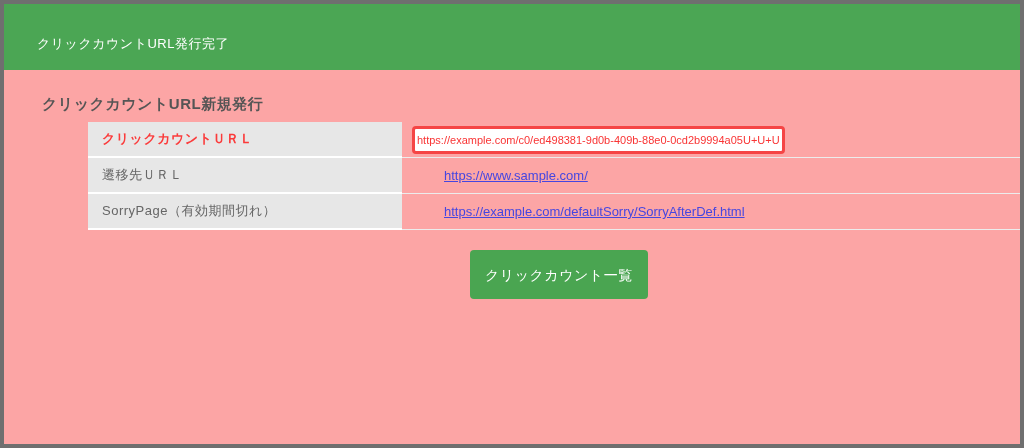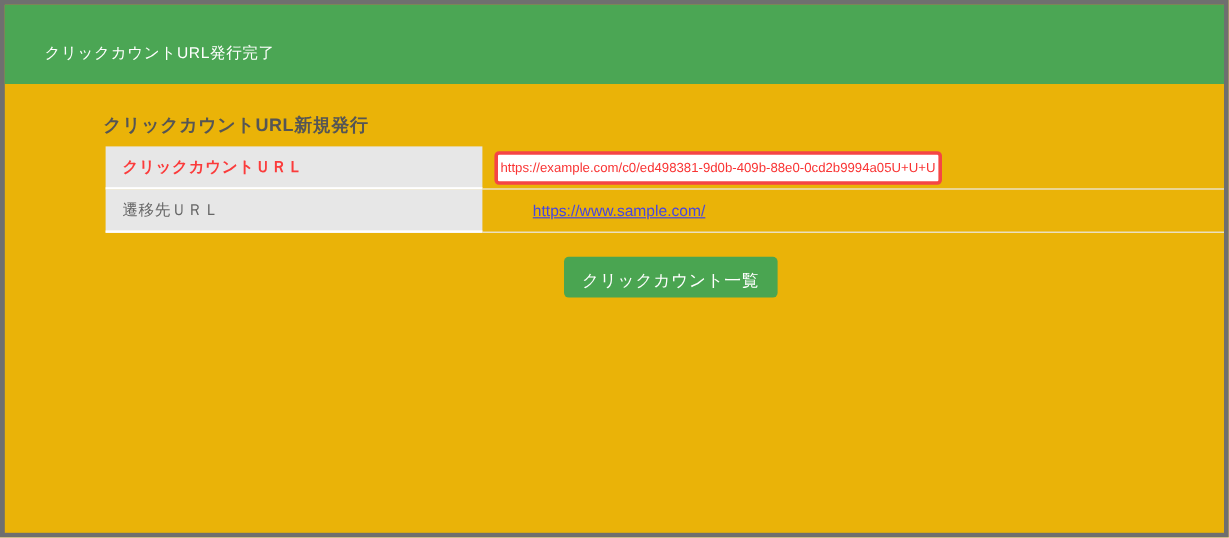--- a/index.html
+++ b/index.html
@@ -4,38 +4,38 @@
 <style>
   * { box-sizing: border-box; margin: 0; padding: 0; }
   html, body { background: #fff; }
   body {
     font-family: "Liberation Sans", "DejaVu Sans", sans-serif;
     width: 1024px; height: 448px; overflow: hidden;
   }
   .window {
     width: 1024px; height: 448px;
     border: 4px solid #6f6f6f;
-    background: #eab308;
+    background: #fca5a5;
     position: relative;
   }
   .header-bar {
     height: 66px;
     background: #4BA654;
     color: #ffffff;
   }
   .header-bar .header-title {
     display: inline-block;
     padding: 33px 0 0 33px;
     font-size: 13px;
     line-height: 1;
     letter-spacing: 0.5px;
   }
   .content { padding: 0; }
   .section-title {
-    margin: 25px 0 0 82px;
+    margin: 25px 0 0 38px;
     font-size: 15px;
     font-weight: bold;
     color: #555555;
     letter-spacing: 0.5px;
   }
   table.detail-table {
     margin: 8px 0 0 84px;
     width: 932px;
     border-collapse: separate;
     border-spacing: 0;
@@ -88,21 +88,21 @@
   }
   .btn-green {
     background: #4AA551;
     color: #ffffff;
     border: none;
     border-radius: 4px;
     font-family: "Liberation Sans", "DejaVu Sans", sans-serif;
     font-size: 14px;
     line-height: 1;
     padding: 12px 15px;
-    height: 34px;
+    height: 49px;
     cursor: pointer;
     letter-spacing: 0.5px;
     white-space: nowrap;
   }
 </style>
 </head>
 <body>
 
 <div class="window">
   <div class="header-bar">
@@ -119,20 +119,26 @@
           <td class="cell-value">
             <span class="url-highlight-box">https://example.com/c0/ed498381-9d0b-409b-88e0-0cd2b9994a05U+U+U</span>
           </td>
         </tr>
         <tr>
           <td class="cell-label">遷移先ＵＲＬ</td>
           <td class="cell-value">
             <a href="#" class="value-link">https://www.sample.com/</a>
           </td>
         </tr>
+        <tr>
+          <td class="cell-label">SorryPage（有効期間切れ）</td>
+          <td class="cell-value">
+            <a href="#" class="value-link">https://example.com/defaultSorry/SorryAfterDef.html</a>
+          </td>
+        </tr>
       </tbody>
     </table>
 
     <div class="actions">
       <button class="btn-green">クリックカウント一覧</button>
     </div>
   </div>
 </div>
 
 </body></html>

